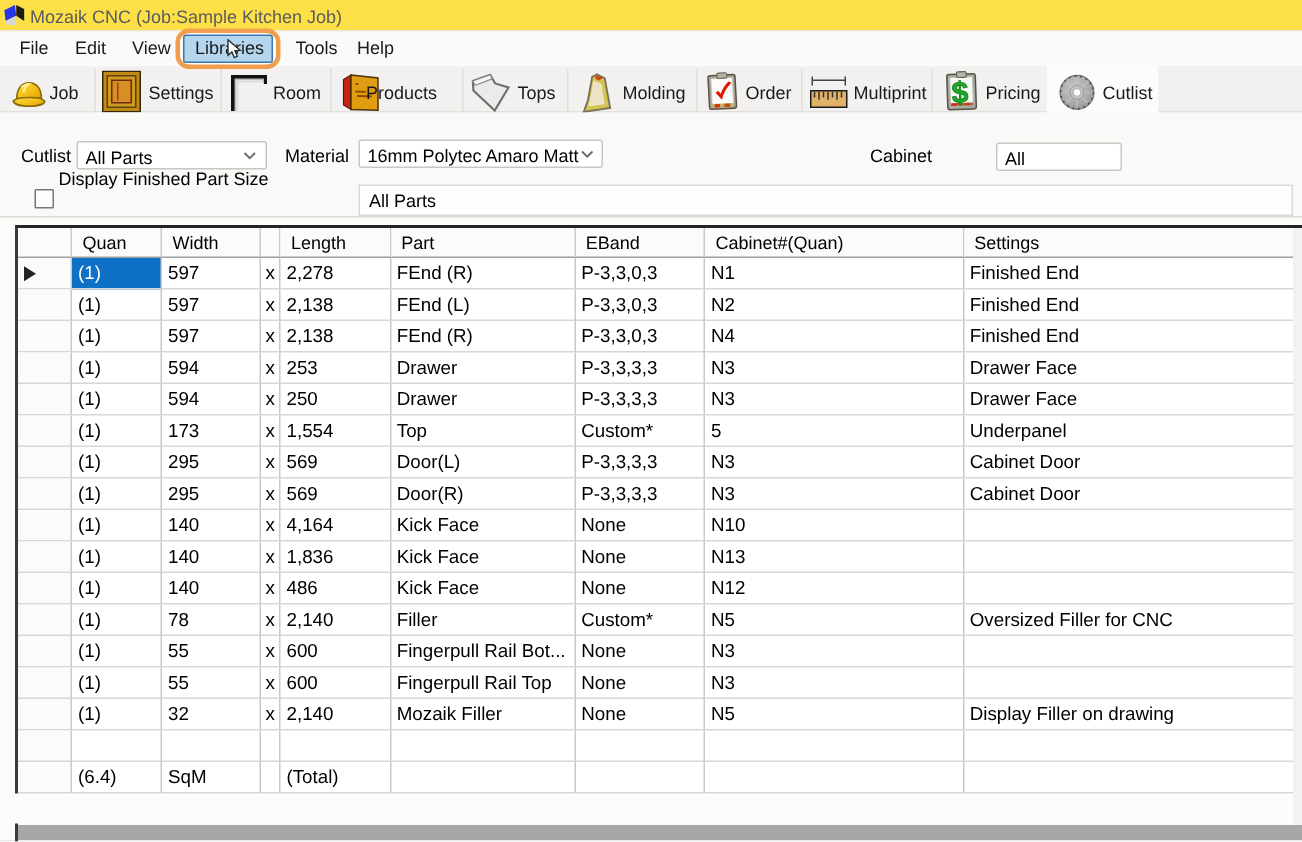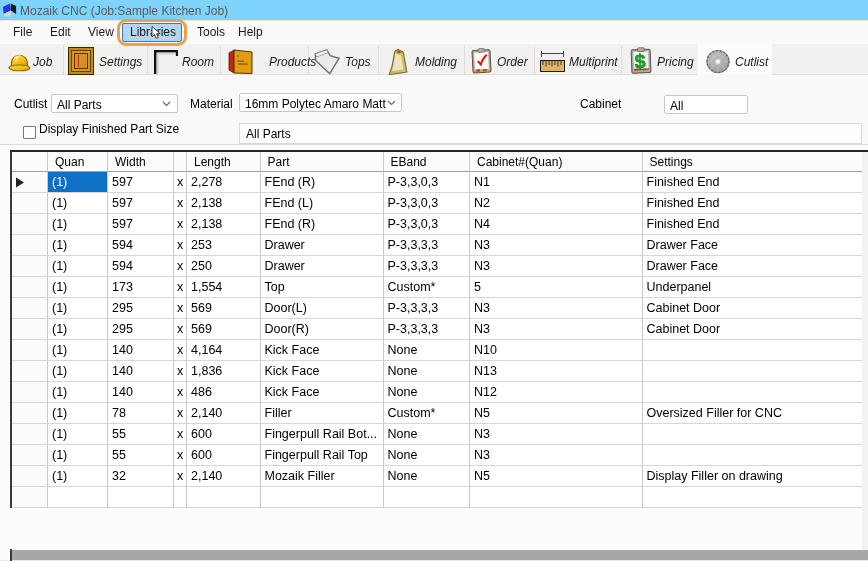--- a/index.html
+++ b/index.html
@@ -1,35 +1,35 @@
 <!DOCTYPE html>
 <html><head>
 <meta charset="utf-8">
 <style>
 * { margin:0; padding:0; box-sizing:border-box; }
 html,body { width:868px; height:561px; overflow:hidden; }
 body { font-family:"Liberation Sans",sans-serif; position:relative; background:#fcfcfb; }
 .abs { position:absolute; }
 
 
-#titlebar { left:0; top:0; width:868px; height:21px; background:#7dd3fc; border-bottom:1px solid #e7e7e4; }
+#titlebar { left:0; top:0; width:868px; height:21px; background:#fde047; border-bottom:1px solid #e7e7e4; }
 #titletext { left:20px; top:4px; font-size:12px; color:#5c5c5c; }
 
 
 #menubar { left:0; top:21px; width:868px; height:23px; background:#fafaf8; }
 .mitem { position:absolute; top:4px; font-size:12px; color:#1a1a1a; }
 
 #liborange { left:117px; top:19px; width:70px; height:27px; border:3px solid #f09d4e; border-radius:9px; background:transparent; }
 #libblue { left:122px; top:23px; width:60px; height:19px; border:1px solid #3d79a8; border-radius:2px; background:#b5d6ef; }
 #libtext { left:130px; top:25px; font-size:12px; color:#1a1a1a; }
 
 
 #tabstrip { left:0; top:44px; width:868px; height:31px; background:#f2f1ef; border-bottom:1px solid #e2e0dd; }
 .tabsep { position:absolute; top:46px; width:1px; height:28px; background:#e0deda; }
-.tablabel { position:absolute; font-size:12px; color:#1a1a1a; top:55px;font-style:italic; }
+.tablabel { position:absolute; font-size:12px; color:#1a1a1a; top:55px; }
 #activetab { left:698px; top:44px; width:74px; height:32px; background:#fcfcfa; }
 
 
 #filterpanel { left:0; top:75px; width:868px; height:70px; background:#f9f9f7; border-bottom:1px solid #dadad6; }
 .flabel { position:absolute; font-size:12px; color:#000; }
 .combo { position:absolute; background:#fff; border:1px solid #c9c7c4; border-radius:2px; height:19px; font-size:12px; color:#000; line-height:17px; white-space:nowrap; overflow:hidden; }
 .combo .ct { position:absolute; left:5px; right:13px; top:2px; overflow:hidden; }
 .chev { position:absolute; }
 
 #checkbox { left:23px; top:126px; width:13px; height:13px; background:#fdfdfd; border:1px solid #767674; border-radius:1px; }
@@ -107,21 +107,21 @@
 </svg>
 <div class="tablabel" style="left:182px">Room</div>
 
 <svg class="abs" style="left:228px;top:47px" width="25" height="28" viewBox="0 0 25 28">
   <polygon points="1,6 6,3 6,26 1,23" fill="#c42410" stroke="#5c150a" stroke-width="0.8"></polygon>
   <polygon points="6,3 24,5 24,26.5 6,26" fill="#e09d12" stroke="#4c3208" stroke-width="1"></polygon>
   <line x1="9" y1="14" x2="16" y2="14.3" stroke="#8a4c10" stroke-width="1.2"></line>
   <line x1="10" y1="17" x2="20" y2="17.2" stroke="#8a4c10" stroke-width="1.2"></line>
   <line x1="9" y1="9" x2="11" y2="9" stroke="#8a4c10" stroke-width="1.2"></line>
 </svg>
-<div class="tablabel" style="left:269px">Products</div>
+<div class="tablabel" style="left:244px">Products</div>
 
 <svg class="abs" style="left:312px;top:46px" width="28" height="30" viewBox="0 0 28 30">
   <polygon points="3.2,8 14.8,3.8 18.1,9.6 27,12.3 17.8,27.7 3.6,14.4" fill="#ecebe9" stroke="#6e6e6c" stroke-width="1.4"></polygon>
   <polygon points="3.2,8 14.8,3.8 16.2,6.6 4.8,10.9" fill="#f6f6f4" stroke="#8a8a88" stroke-width="0.8"></polygon>
 </svg>
 <div class="tablabel" style="left:345px">Tops</div>
 
 <svg class="abs" style="left:385px;top:46px" width="24" height="30" viewBox="0 0 24 30">
   <path d="M13,3.5 L18.2,6.2 L21.8,26 L4.2,28.6 L7,20.5 L9.8,5.3 Z" fill="#d2c44e" stroke="#76705a" stroke-width="1.2"></path>
   <path d="M10.5,7.5 L16,9.8 L18.2,23.5 L7.2,25 L9,17 Z" fill="#ece2c6"></path>
@@ -217,21 +217,21 @@
     <span class="ct">16mm Polytec Amaro Matt #</span>
   <svg class="chev" style="right:5px;top:6px" width="9" height="6" viewBox="0 0 9 6">
       <path d="M1,1 L4.5,4.5 L8,1" fill="none" stroke="#68696b" stroke-width="1.2"></path>
     </svg>
 </div>
 <div class="flabel abs" style="left:580px;top:97px">Cabinet</div>
 <div class="combo abs" style="left:664px;top:95px;width:84px">
     <span class="ct">All</span>
   </div>
 <div class="abs" id="checkbox"></div>
-<div class="flabel abs" style="left:39px;top:122px">Display Finished Part Size</div>
+<div class="flabel abs" style="left:39px;top:112px">Display Finished Part Size</div>
 <div class="abs" style="left:239px;top:123px;width:623px;height:21px;background:#fefefe;border:1px solid #d8d8d5"></div>
 <div class="flabel abs" style="left:246px;top:127px">All Parts</div>
 
 <table class="abs" id="grid">
 <colgroup>
   <col style="width:36px">
       <col style="width:60px">
       <col style="width:66px">
       <col style="width:13px">
       <col style="width:73.5px">
@@ -425,20 +425,31 @@
         <td class="rh"></td>
         <td></td>
         <td></td>
         <td></td>
         <td></td>
         <td></td>
         <td></td>
         <td></td>
         <td></td>
       </tr>
+<tr>
+        <td class="rh"></td>
+        <td>(6.4)</td>
+        <td>SqM</td>
+        <td></td>
+        <td>(Total)</td>
+        <td></td>
+        <td></td>
+        <td></td>
+        <td></td>
+      </tr>
 </tbody>
   </table>
 
 <div class="abs" id="vstrip"></div>
 <div class="abs" id="hscroll"></div>
 <div class="abs" id="hscroll2"></div>
 <div class="abs" style="left:862px;top:150px;width:6px;height:2px;background:#252525"></div>
 <div class="abs" style="left:10px;top:549px;width:2px;height:12px;background:#3a3a3a"></div>
 
 </body></html>

